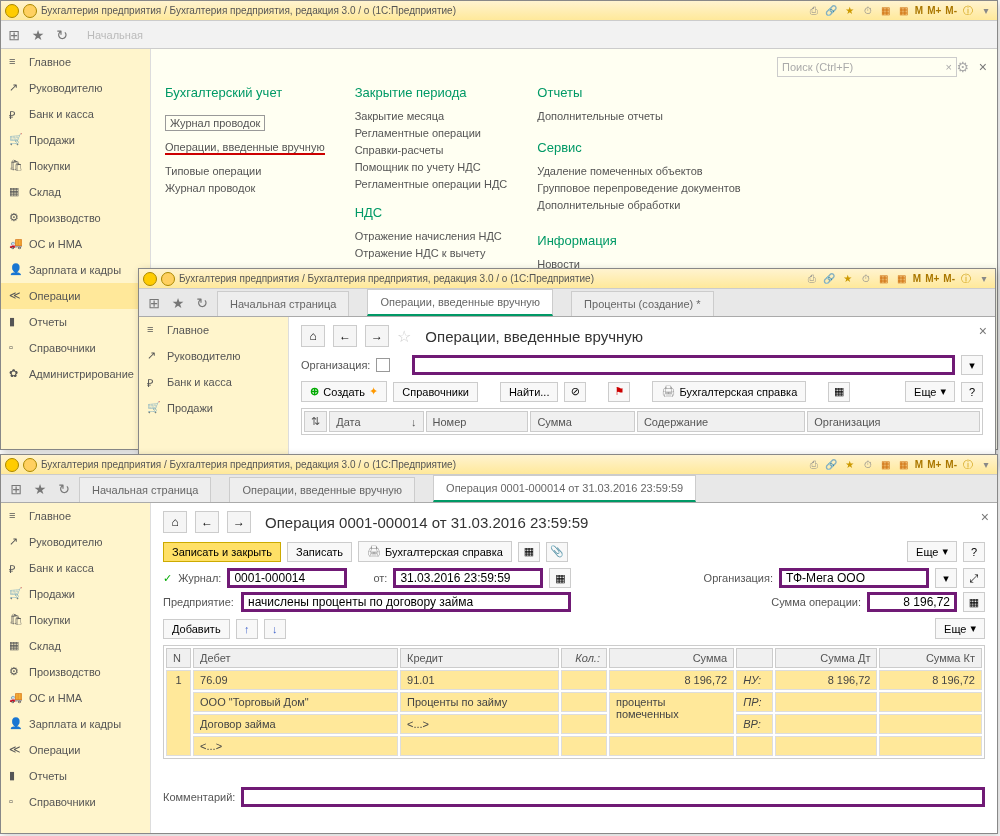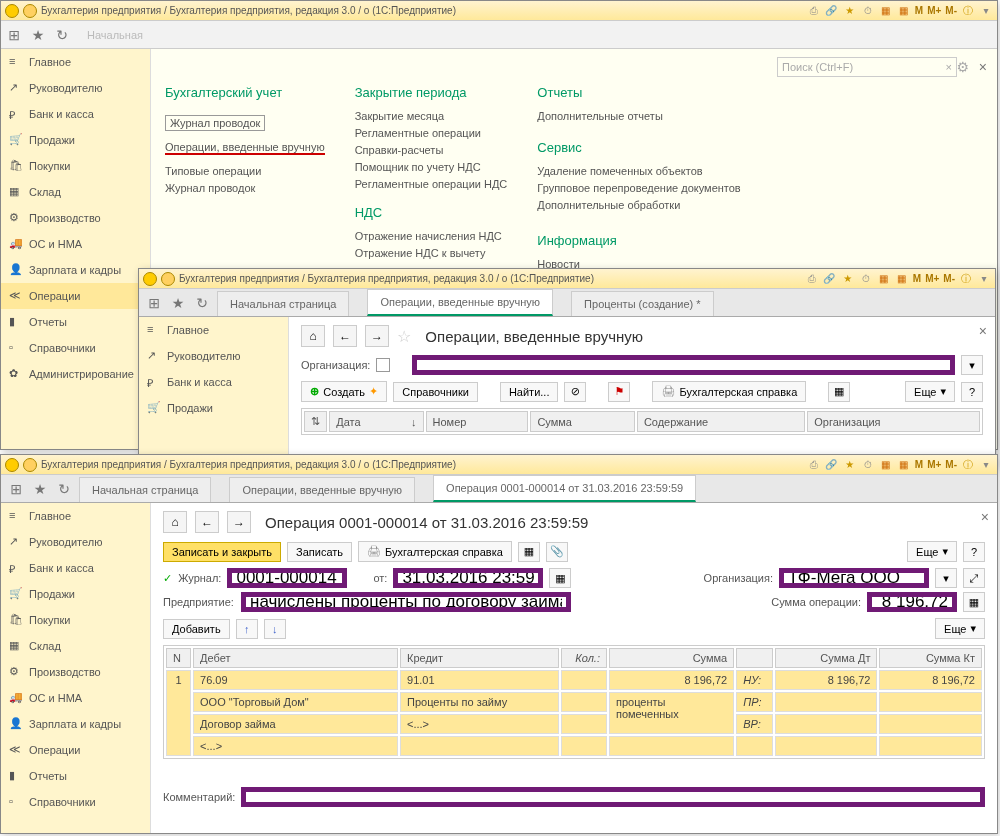--- a/index.html
+++ b/index.html
@@ -31,21 +31,21 @@
 .menu-col a.boxed { border: 1px solid #999; padding: 1px 4px; display: inline-block; }
 .menu-col a.red-u { border-bottom: 2px solid #cc0000; display: inline-block; }
 .tab { padding: 6px 12px; border: 1px solid #ccc; border-bottom: none; background: #eee; color: #666; cursor: pointer; margin-right: 18px; font-size: 11px; }
 .tab.active { background: #fff; border-bottom: 2px solid #009966; }
 .main-area { padding: 8px 12px; background: #fff; }
 .page-head { display: flex; align-items: center; gap: 8px; margin-bottom: 8px; }
 .nav-btn { width: 24px; height: 22px; border: 1px solid #ccc; background: #f5f5f5; display: inline-flex; align-items: center; justify-content: center; cursor: pointer; font-size: 12px; }
 .page-title { font-size: 15px; color: #333; margin-left: 6px; }
 .form-row { display: flex; align-items: center; gap: 6px; margin: 4px 0; }
 .label { color: #555; font-size: 11px; }
-.input { border: 5px solid #701a75; height: 20px; padding: 0 4px; font-size: 17px; background: #fff; }
+.input { border: 3px solid #701a75; height: 20px; padding: 0 4px; font-size: 12px; background: #fff; }
 .btn { border: 1px solid #ccc; background: #f8f8f8; padding: 3px 8px; cursor: pointer; font-size: 11px; display: inline-flex; align-items: center; gap: 4px; }
 .btn.yellow { background: #ffe066; border-color: #ccaa00; }
 .btn-row { display: flex; gap: 6px; margin: 6px 0; align-items: center; }
 .table { border: 1px solid #ccc; width: 100%; }
 .table th { background: #f0f0f0; border: 1px solid #ccc; padding: 3px 6px; text-align: left; font-weight: normal; color: #555; font-size: 11px; }
 .table td { border: 1px solid #ddd; padding: 3px 6px; font-size: 11px; color: #444; }
 .table td.r, .table th.r { text-align: right; }
 .table tr.yellow td { background: #ffe89a; }
 .plus-ic { color: #00aa00; font-weight: bold; }
 .checkbox { width: 14px; height: 14px; border: 1px solid #999; display: inline-block; background: #fff; }

